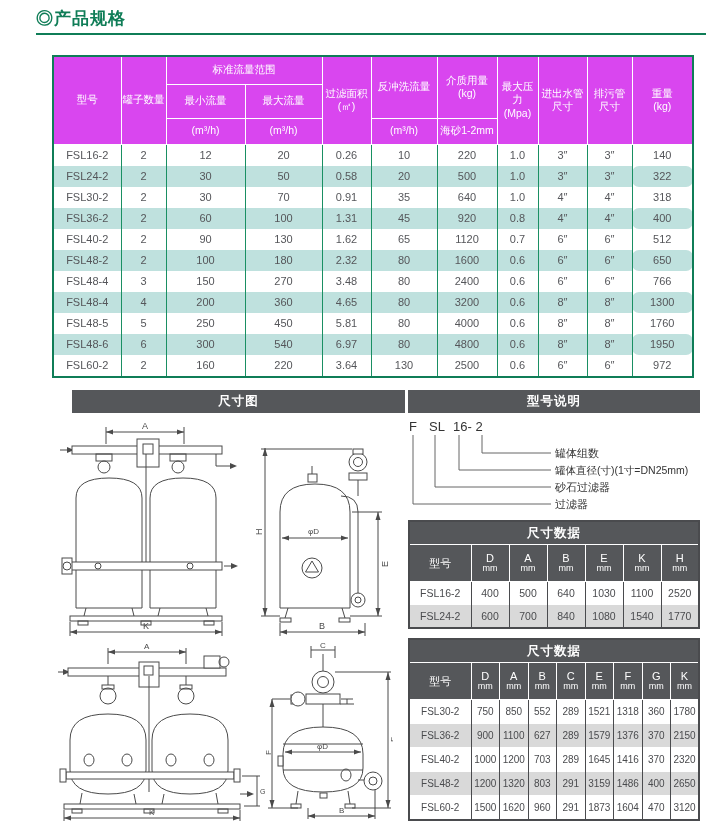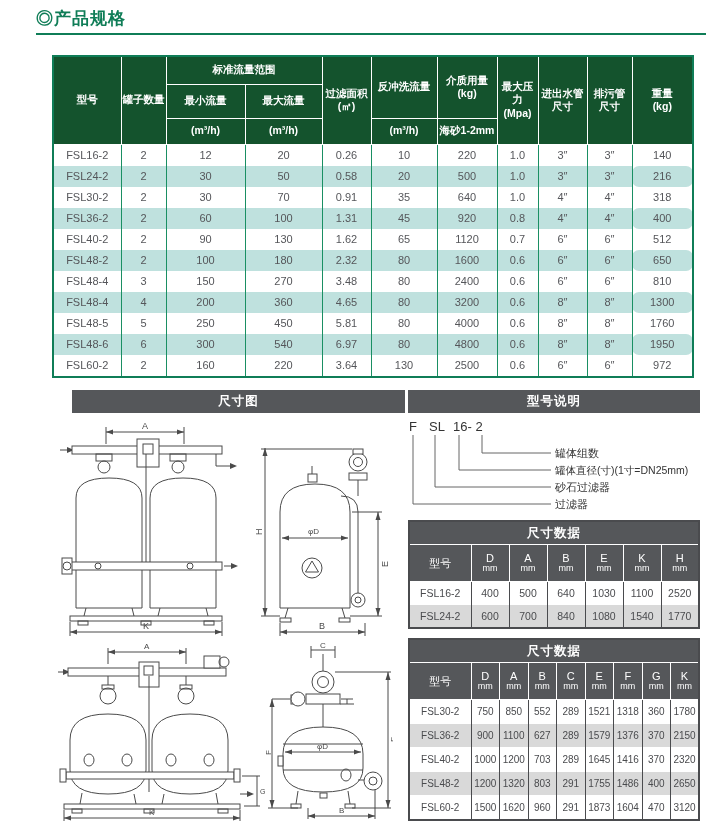--- a/index.html
+++ b/index.html
@@ -4,21 +4,21 @@
 <style>
   html,body{margin:0;padding:0;background:#fff;}
   body{font-family:"Liberation Sans",sans-serif;}
   .page{position:relative;width:720px;height:822px;background:#fff;overflow:hidden;padding-left:42px;}
 
   .page-title{position:absolute;left:36px;top:7px;margin:0;font-size:17px;font-weight:bold;color:#0F7D57;letter-spacing:1px;}
   .title-rule{position:absolute;left:36px;top:33px;width:670px;height:2px;background:#0F7D57;}
 
   
   table.spec{position:absolute;left:52px;top:55px;width:640px;border-collapse:collapse;table-layout:fixed;border:2px solid #0F7D57;}
-  table.spec th{background:#14532d;color:#fff;font-weight:bold;font-size:10.5px;line-height:1.3;border:1.5px solid #fff;padding:0;text-align:center;margin-top:8px;}
+  table.spec th{background:#d946ef;color:#fff;font-weight:normal;font-size:10.5px;line-height:1.3;border:1.5px solid #fff;padding:0;text-align:center;margin-top:8px;}
   table.spec thead tr:nth-child(1){height:28px;}
   table.spec thead tr:nth-child(2){height:34px;}
   table.spec thead tr:nth-child(3){height:26px;}
   table.spec td{font-size:11px;color:#55565A;text-align:center;height:21px;padding:0;border-right:1px solid #1A8F63;background:#fff;}
   table.spec td:last-child{border-right:none;border-radius:7px;}
   table.spec tbody tr:nth-of-type(even) td{background:#BFE1DE;}
 
   
   .bar{position:absolute;top:390px;height:23px;background:#55575A;color:#fff;font-weight:bold;font-size:12.5px;display:flex;align-items:center;justify-content:center;letter-spacing:1px;}
   .bar-left{left:72px;width:333px;}
@@ -127,21 +127,21 @@
           <td>FSL24-2</td>
           <td>2</td>
           <td>30</td>
           <td>50</td>
           <td>0.58</td>
           <td>20</td>
           <td>500</td>
           <td>1.0</td>
           <td>3″</td>
           <td>3″</td>
-          <td>216</td>
+          <td>322</td>
         </tr>
 
         <tr>
           <td>FSL30-2</td>
           <td>2</td>
           <td>30</td>
           <td>70</td>
           <td>0.91</td>
           <td>35</td>
           <td>640</td>
@@ -197,21 +197,21 @@
           <td>FSL48-4</td>
           <td>3</td>
           <td>150</td>
           <td>270</td>
           <td>3.48</td>
           <td>80</td>
           <td>2400</td>
           <td>0.6</td>
           <td>6″</td>
           <td>6″</td>
-          <td>810</td>
+          <td>766</td>
         </tr>
 
         <tr>
           <td>FSL48-4</td>
           <td>4</td>
           <td>200</td>
           <td>360</td>
           <td>4.65</td>
           <td>80</td>
           <td>3200</td>
@@ -537,21 +537,21 @@
           <td>370</td>
           <td>2320</td>
         </tr>
 
         <tr>
           <td>FSL48-2</td>
           <td>1200</td>
           <td>1320</td>
           <td>803</td>
           <td>291</td>
-          <td>1755</td>
+          <td>3159</td>
           <td>1486</td>
           <td>400</td>
           <td>2650</td>
         </tr>
 
         <tr>
           <td>FSL60-2</td>
           <td>1500</td>
           <td>1620</td>
           <td>960</td>

